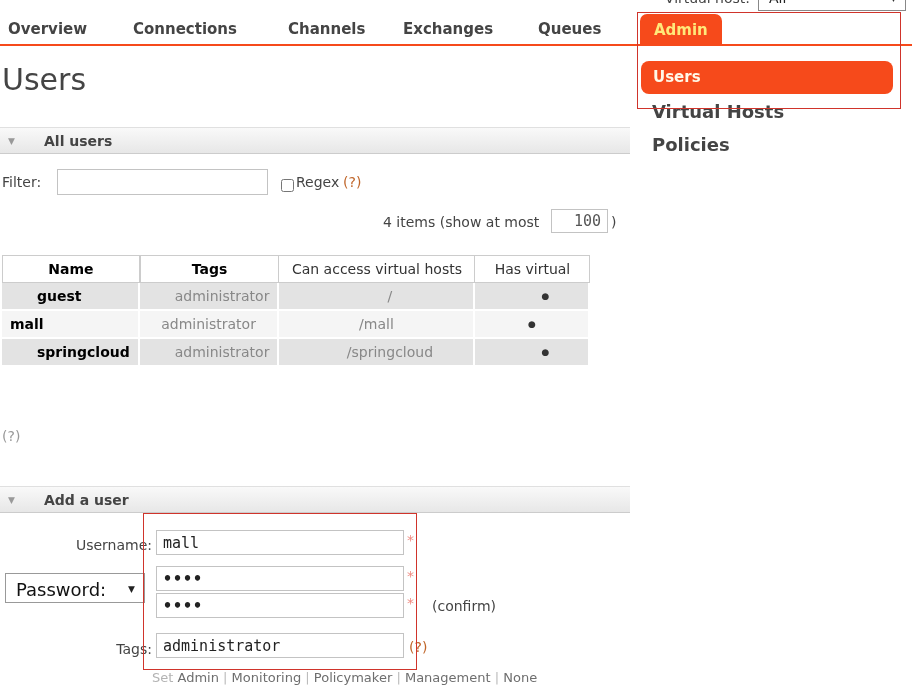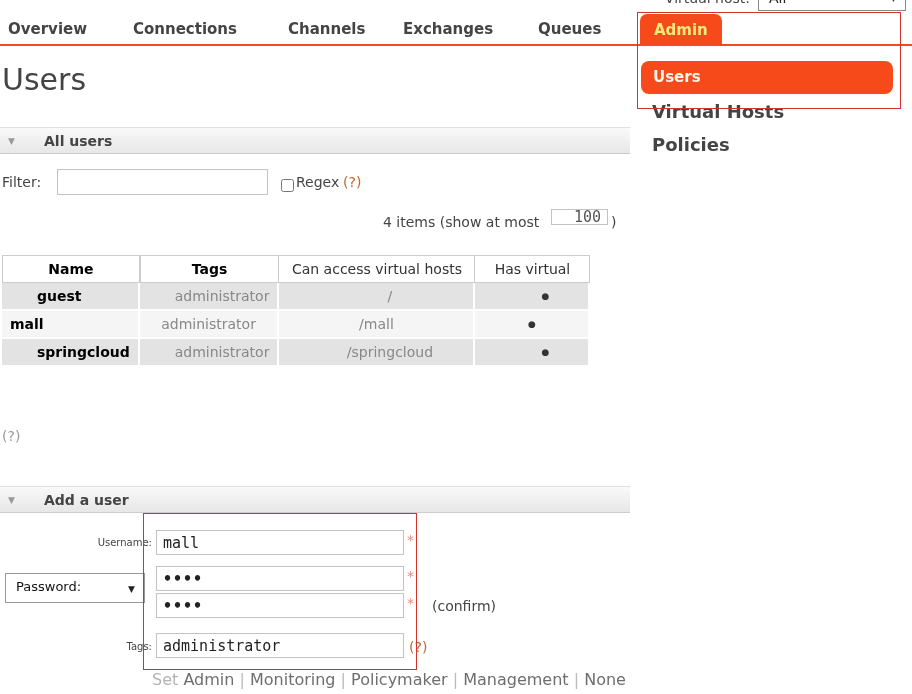--- a/index.html
+++ b/index.html
@@ -35,44 +35,44 @@
   .section-bar .sec-title{position:absolute;left:26px;top:5px;font-size:14px;font-weight:bold;color:#444;margin-left:18px;}
 
   
   .lbl{font-size:14px;color:#444;}
   .text-input{box-sizing:border-box;border:1px solid #c3c3c3;background:#fff;font-size:15px;
               font-family:"DejaVu Sans Mono","Liberation Mono",monospace;color:#222;padding:2px 6px;}
   .filter-input{left:57px;top:169px;width:211px;height:26px;}
   .regex-check{left:277px;top:176px;width:13px;height:13px;}
   .help-orange{color:#c0662a;font-size:14px;cursor:pointer;}
   .help-gray{color:#999;font-size:14px;cursor:pointer;}
-  .count-input{left:551px;top:209px;width:57px;height:16px;text-align:right;color:#555;}
+  .count-input{left:551px;top:209px;width:57px;height:24px;text-align:right;color:#555;}
 
   
   table.users{position:absolute;left:2px;top:255px;border-collapse:separate;border-spacing:0;font-size:14px;}
   table.users th{border:1px solid #ccc;background:#fff;padding:5px 8px;font-size:14px;color:#000;}
   table.users th.bold{font-weight:bold;}
   table.users th.normal{font-weight:normal;color:#333;border-left:none;}
   table.users td{padding:5px 8px;border-right:2px solid #fff;border-bottom:2px solid #fff;}
   table.users tr.dark td{background:#e3e3e3;padding-left:35px;}
   table.users tr.light td{background:#f5f5f5;}
   td.uname{font-weight:bold;color:#000;}
   td.gray{color:#888;text-align:center;}
   td.dot{text-align:center;color:#333;font-size:9px;}
 
   
-  .form-label{width:152px;text-align:right;font-size:10px;color:#444;}
+  .form-label{width:152px;text-align:right;font-size:14px;color:#444;}
   .form-input{left:156px;width:248px;height:25px;}
   .pw{font-weight:bold;letter-spacing:1px;}
   .req{color:#ef8a80;font-size:14px;}
   .pw-select{left:5px;top:573px;width:140px;height:30px;border:1px solid #999;background:#fff;
              box-sizing:border-box;cursor:pointer;}
-  .pw-select .val{position:absolute;left:10px;top:5px;font-size:13px;color:#111;}
+  .pw-select .val{position:absolute;left:10px;top:5px;font-size:18px;color:#111;}
   .pw-select .caret{position:absolute;right:9px;top:10px;font-size:9px;color:#222;}
-  .set-row{left:152px;top:670px;font-size:16px;color:#6e6e6e;}
+  .set-row{left:152px;top:670px;font-size:13px;color:#6e6e6e;}
   .set-row .setlbl{color:#b3b3b3;}
   .set-row .sep{color:#bbb;}
   .set-row .taglink{color:#6e6e6e;cursor:pointer;}
 
   
   .anno{border:1px solid #d0342b;background:transparent;pointer-events:none;z-index:50;}
 </style>
 </head>
 <body>
 

